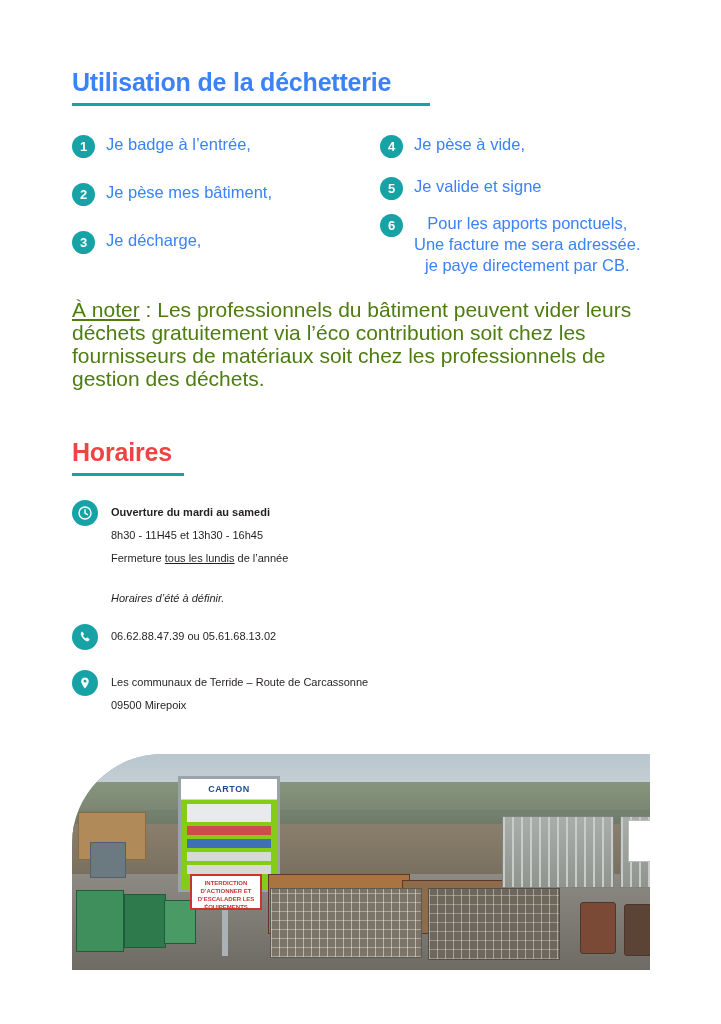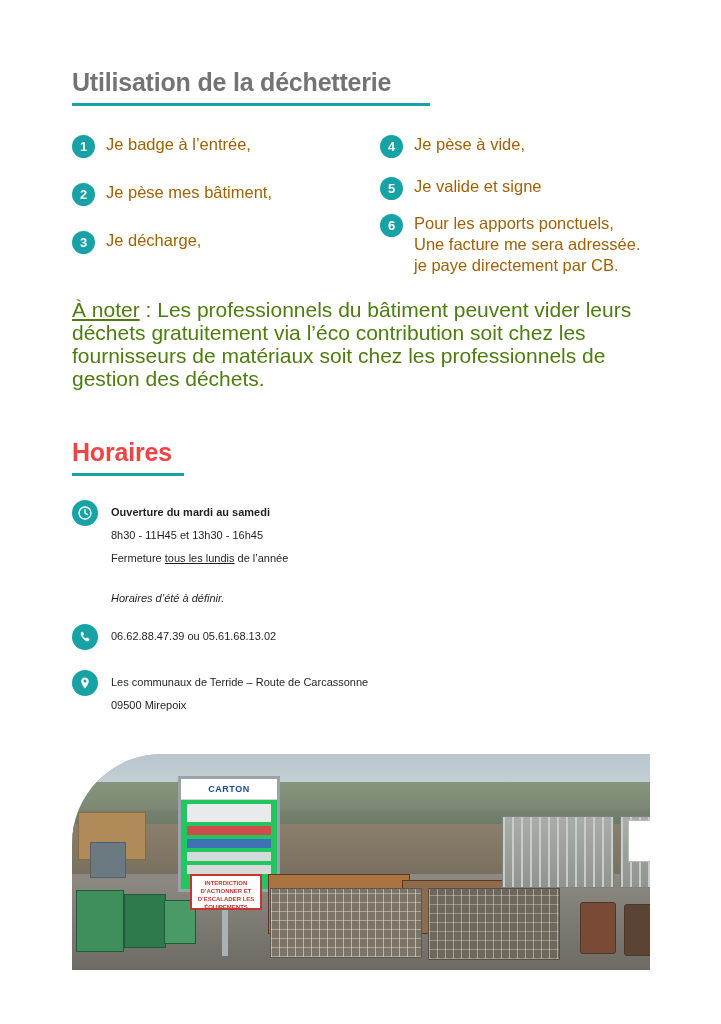--- a/index.html
+++ b/index.html
@@ -19,21 +19,21 @@
   .page {
     position: relative;
     width: 721px;
     height: 1024px;
   }
 
   
   .section-title {
     font-size: 25px;
     font-weight: bold;
-    color: #737373;
+    color: #3b82f6;
     letter-spacing: -0.2px;
     padding-bottom: 4px;
     display: inline-block;
   }
   .section-title.teal {
     color: #ef4444;
   }
   .title-rule {
     height: 3px;
     background: #17a2a6;
@@ -85,21 +85,22 @@
     font-size: 13px;
     font-weight: bold;
     line-height: 23px;
     text-align: center;
     margin-right: 11px;
     margin-top: 1px;
   }
   .step-text {
     font-size: 16.5px;
     line-height: 21px;
-    color: #a16207;
+    color: #3b82f6;
+    text-align: center;
   }
   .step-text .l2 { display: block; }
 
   
   .col-left .step:nth-child(1) { margin-bottom: 24px; }
   .col-left .step:nth-child(2) { margin-bottom: 24px; }
   .col-right .step:nth-child(1) { margin-bottom: 18px; }
   .col-right .step:nth-child(2) { margin-bottom: 13px; }
 
   
@@ -204,21 +205,21 @@
     position: absolute;
     left: 6px; top: 58px; width: 66px; height: 46px;
     background: #b08a58;
     border: 1px solid #8a6a40;
   }
   
   .sign {
     position: absolute;
     left: 106px; top: 22px;
     width: 96px; height: 110px;
-    background: #22c55e;
+    background: #84cc16;
     border: 3px solid #9aa3a8;
   }
   .sign .sign-head {
     height: 20px;
     background: #ffffff;
     border-bottom: 1px solid #cfd4d6;
     font-size: 9px;
     font-weight: bold;
     color: #1b4b8f;
     text-align: center;

